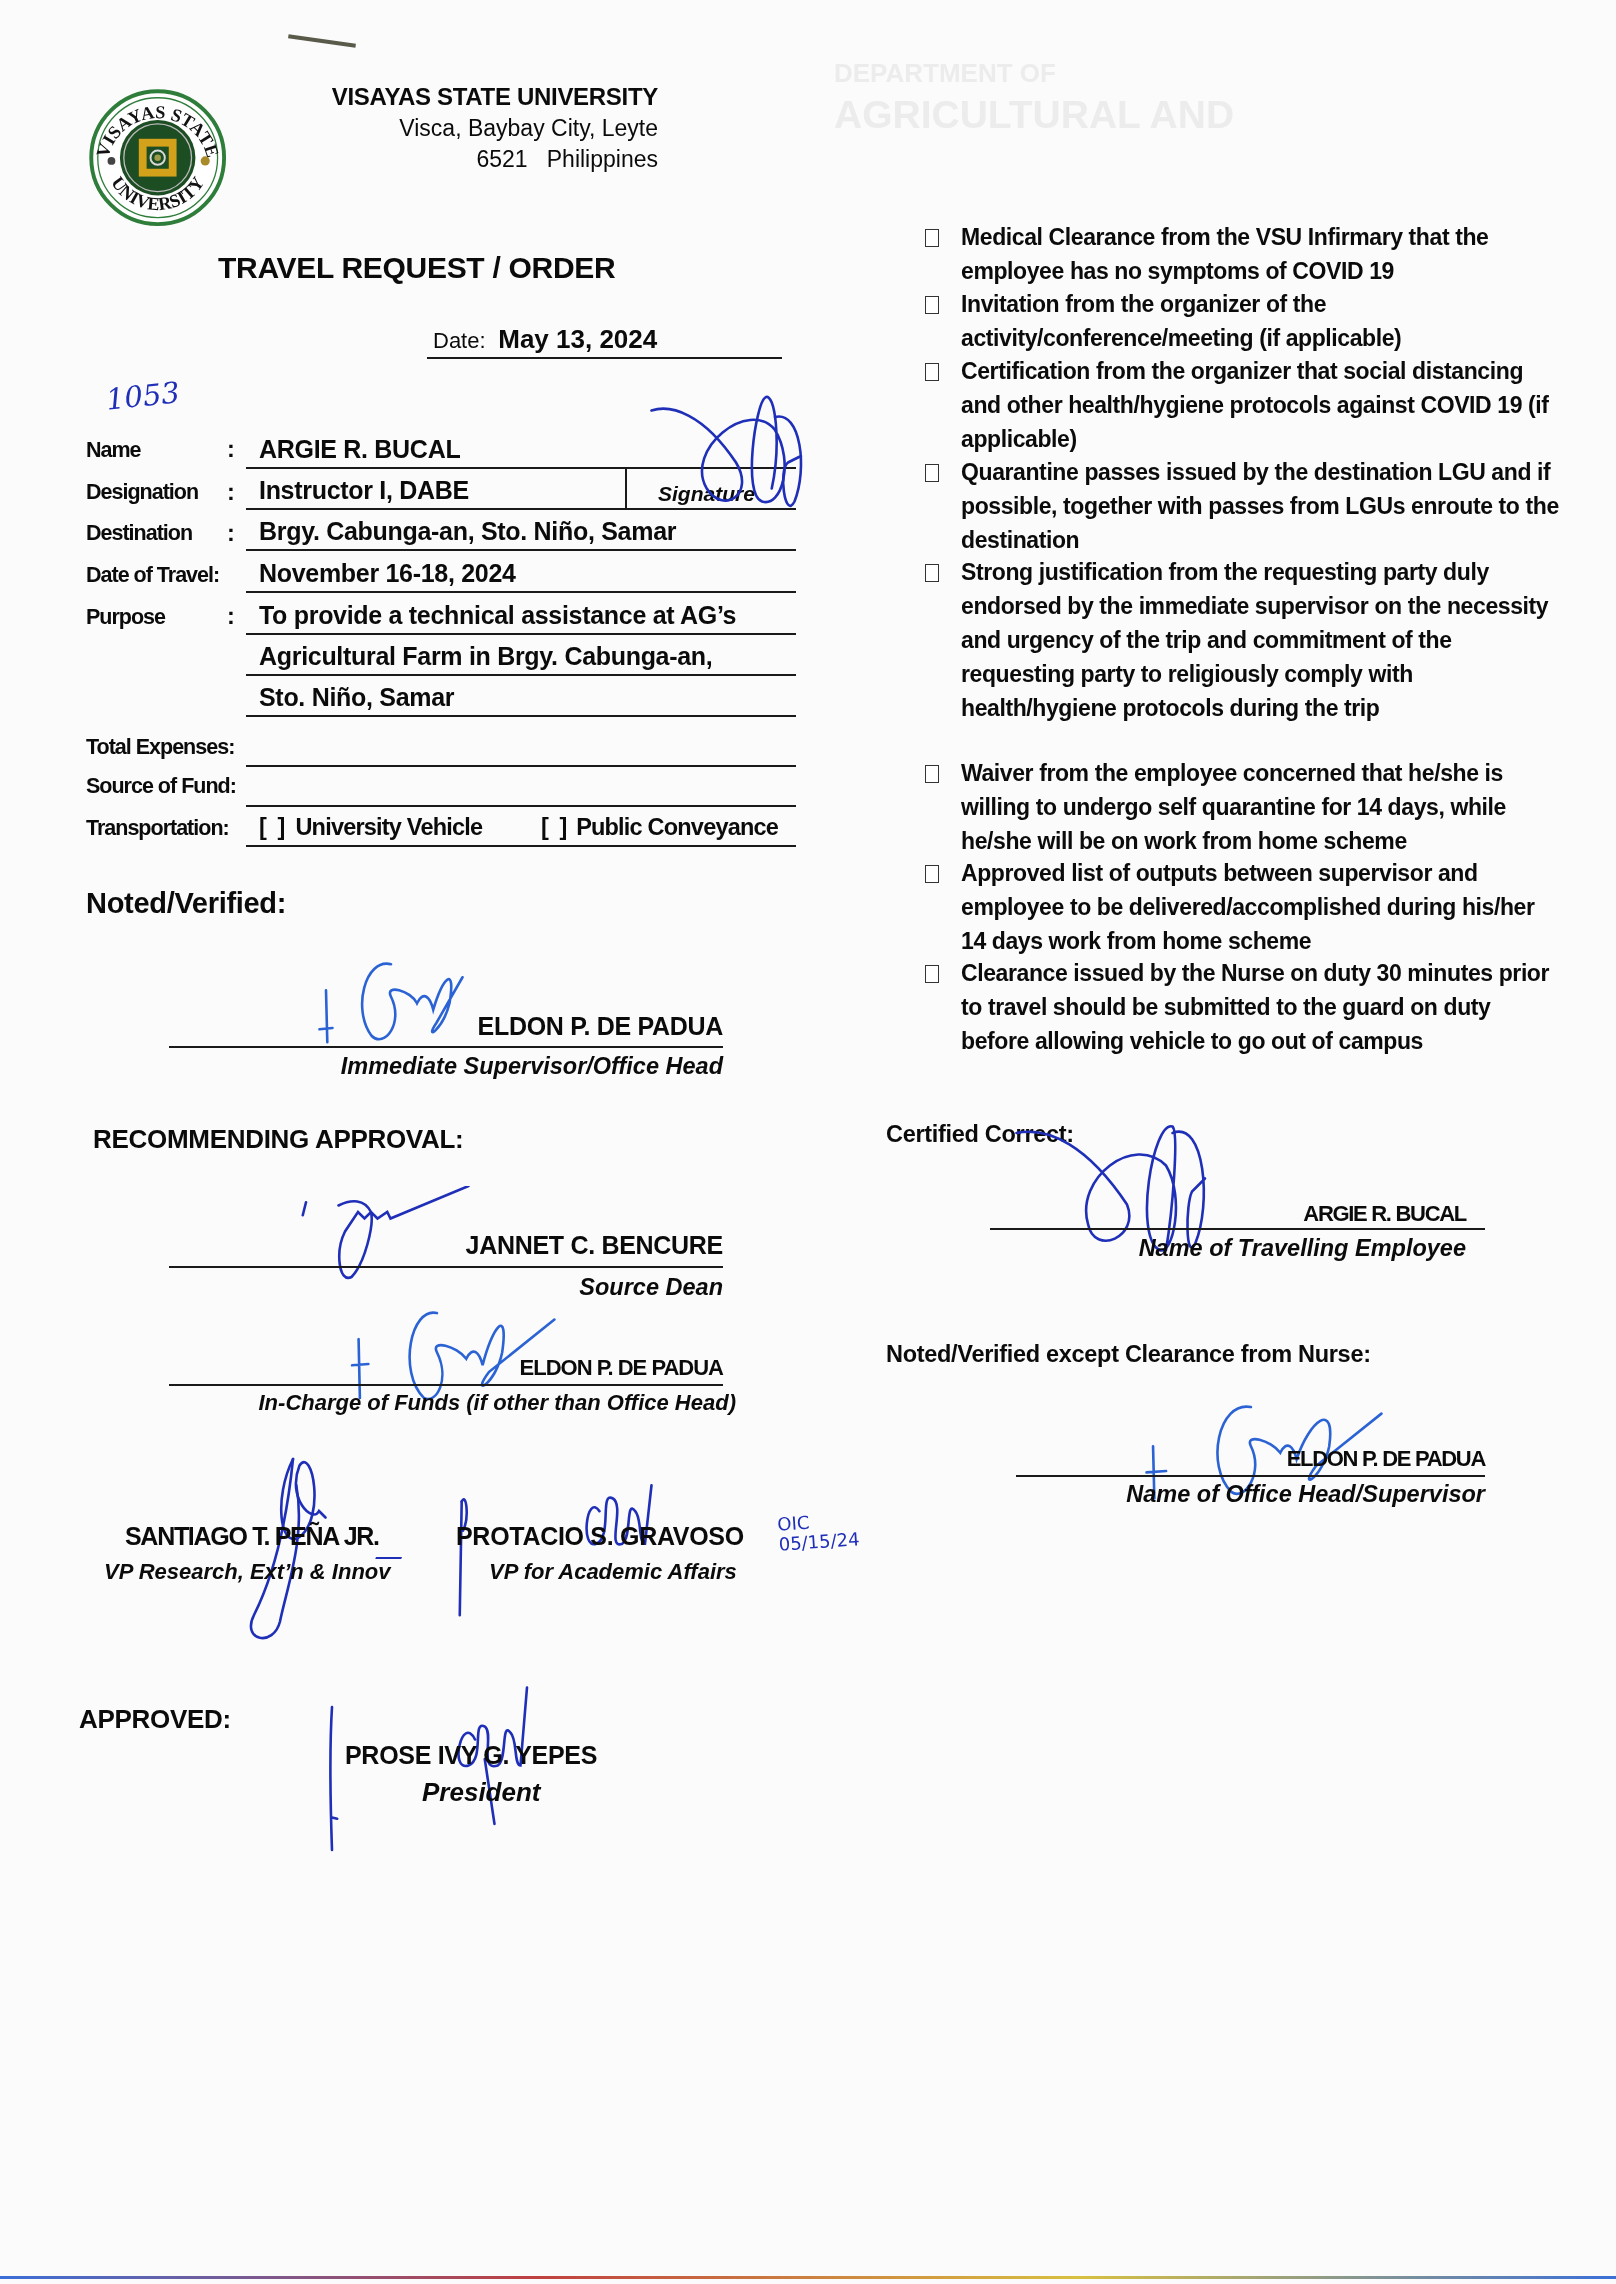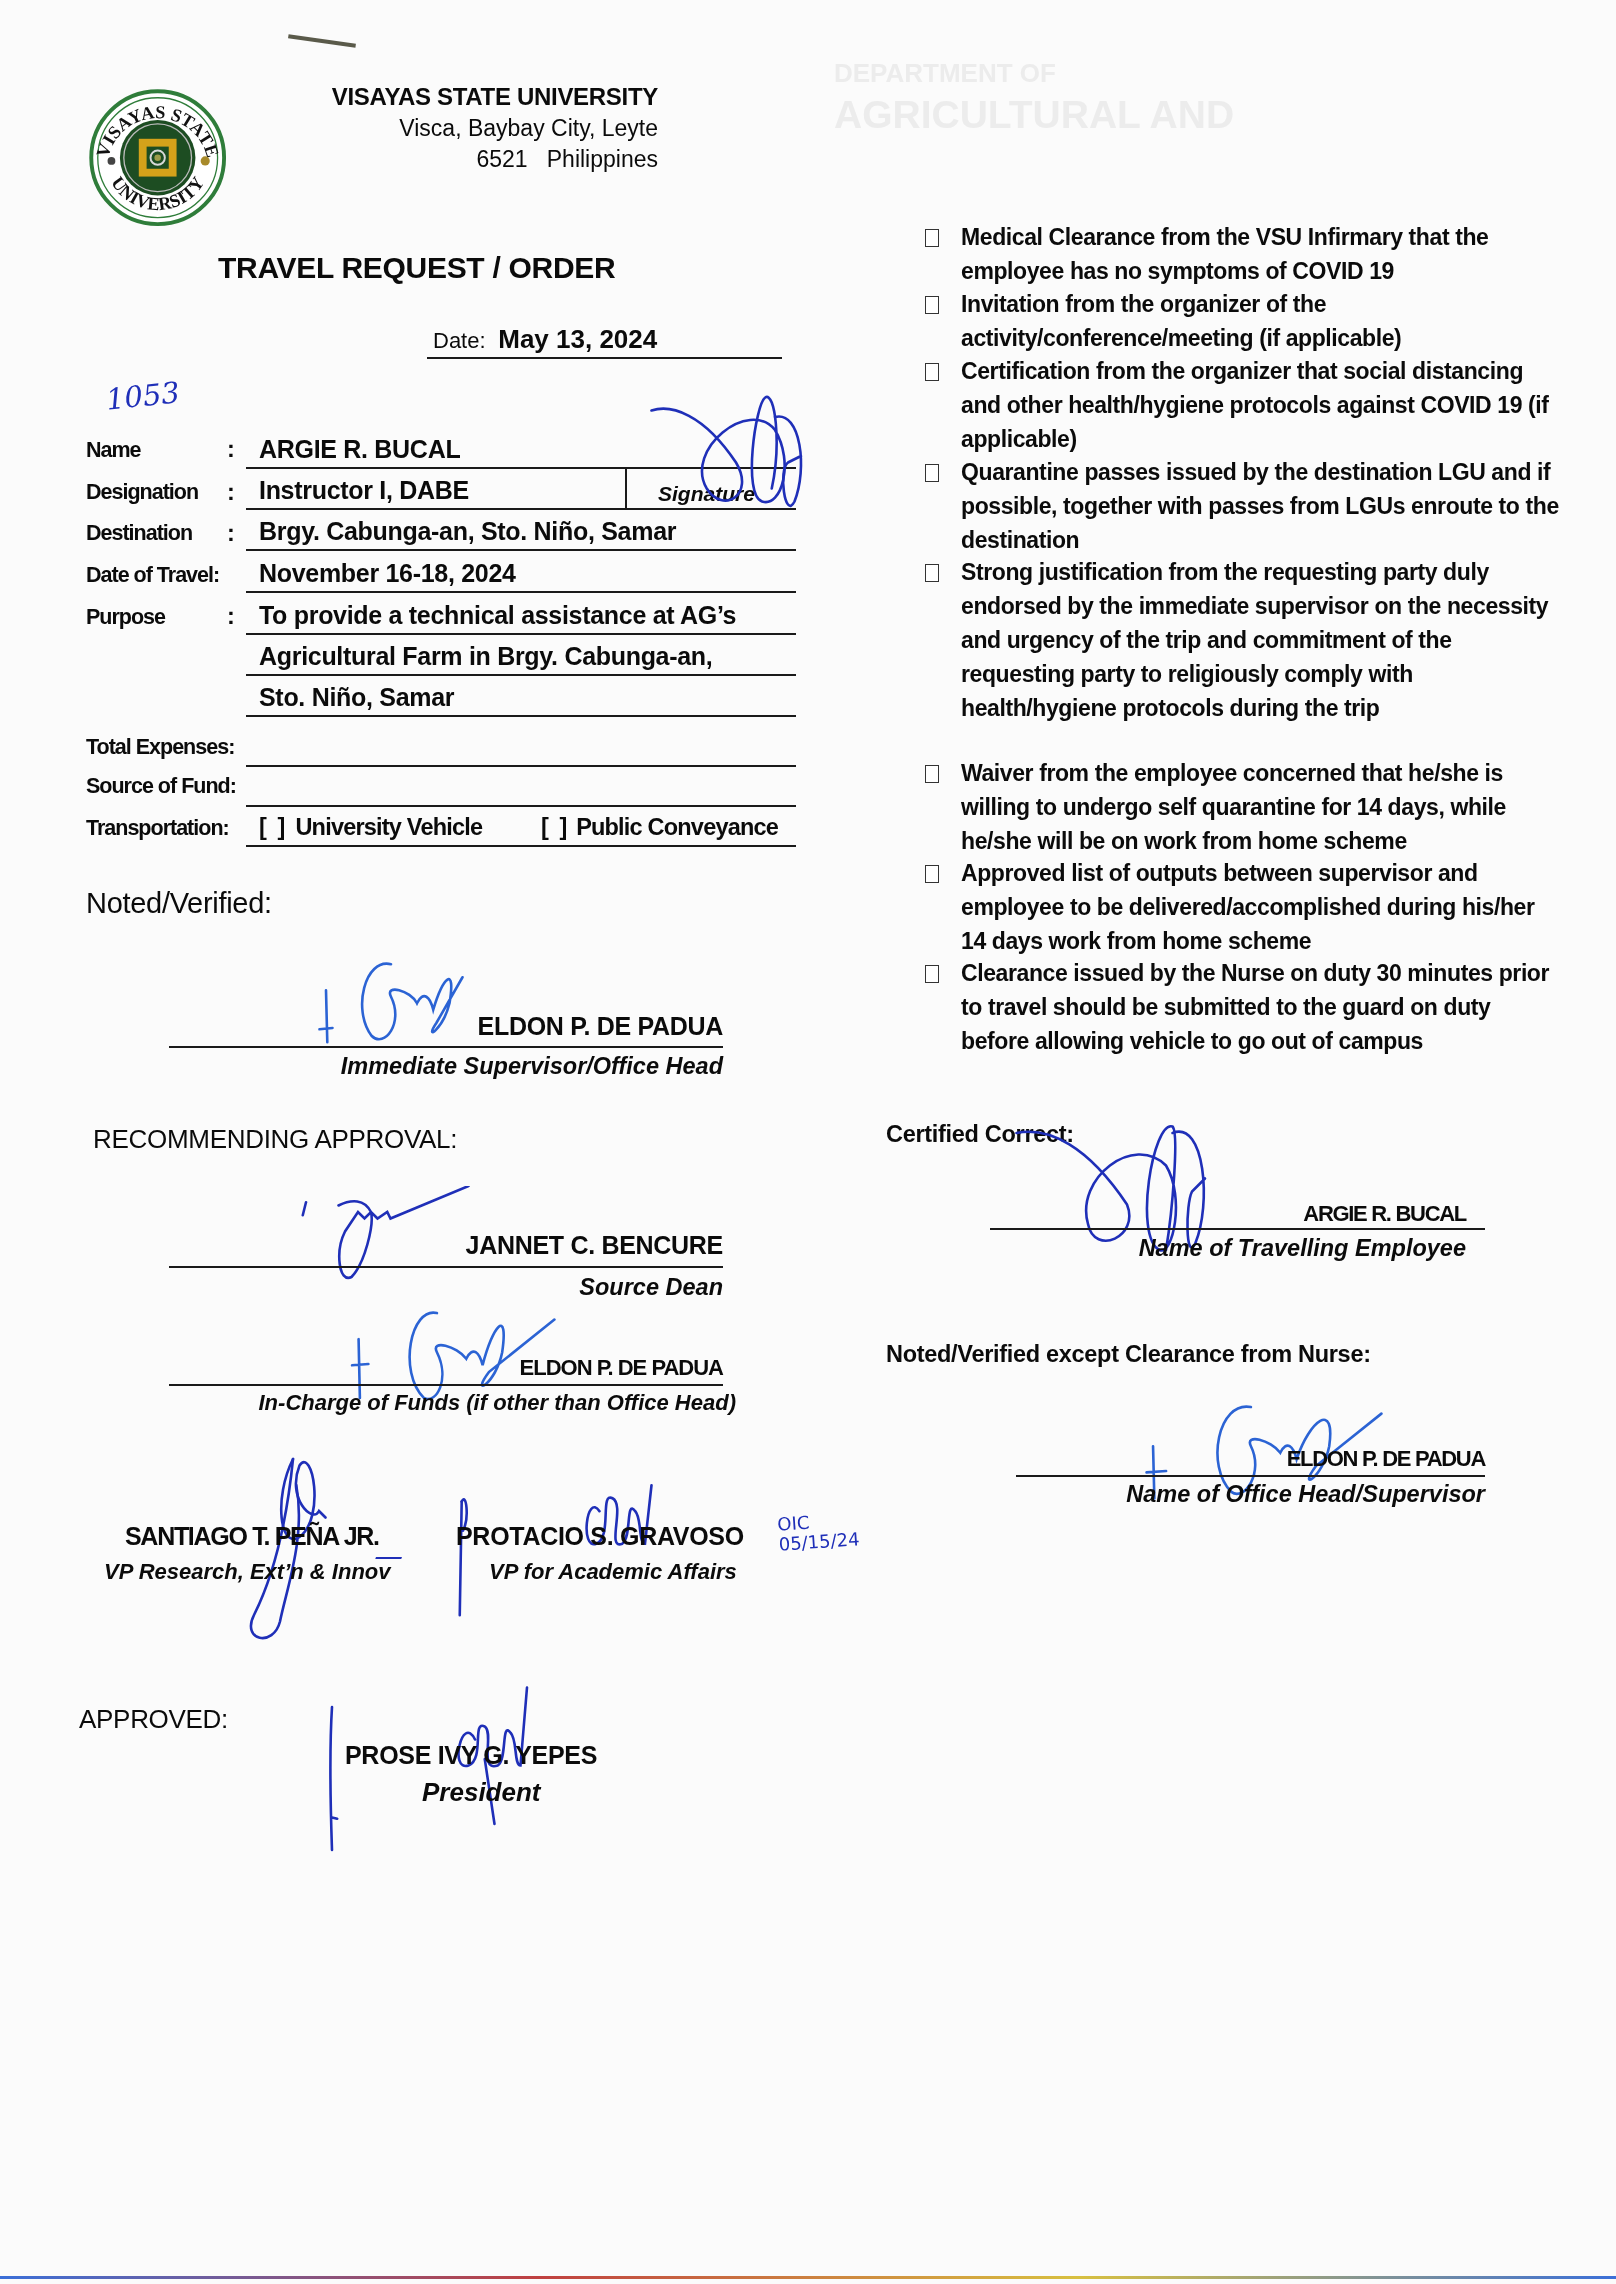--- a/index.html
+++ b/index.html
@@ -24,21 +24,21 @@
   .uni-name { font-size: 24px; font-weight: bold; letter-spacing: -0.3px; }
   .uni-addr { font-size: 23px; }
   .form-title { font-size: 30px; font-weight: bold; letter-spacing: -0.3px; }
 
   
   .flabel { font-size: 21.5px; font-weight: bold; letter-spacing: -1px; }
   .fcolon { font-size: 23.5px; font-weight: bold; }
   .fval { font-size: 25px; font-weight: bold; letter-spacing: -0.3px; }
 
   
-  .sec-head { font-size: 26px; font-weight: normal; letter-spacing: -0.3px; }
+  .sec-head { font-size: 26px; font-weight: bold; letter-spacing: -0.3px; }
   .sname { font-size: 25px; font-weight: bold; letter-spacing: -0.3px; }
   .stitle { font-size: 23.5px; font-weight: bold; font-style: italic; }
 
   
   .ck-head { font-size: 23.5px; font-weight: bold; letter-spacing: -0.3px; text-align: center; line-height: 33px; }
   .ck-item { position: absolute; left: 925px; width: 625px; }
   .ck-box { position: absolute; left: 0; top: 9px; width: 11.7px; height: 15.6px; border: 1.3px solid #333; background: #fff; }
   .ck-text { position: absolute; left: 36px; width: 599px; font-size: 23px; font-weight: bold; line-height: 34px; letter-spacing: -0.4px; }
 </style>
 </head>

